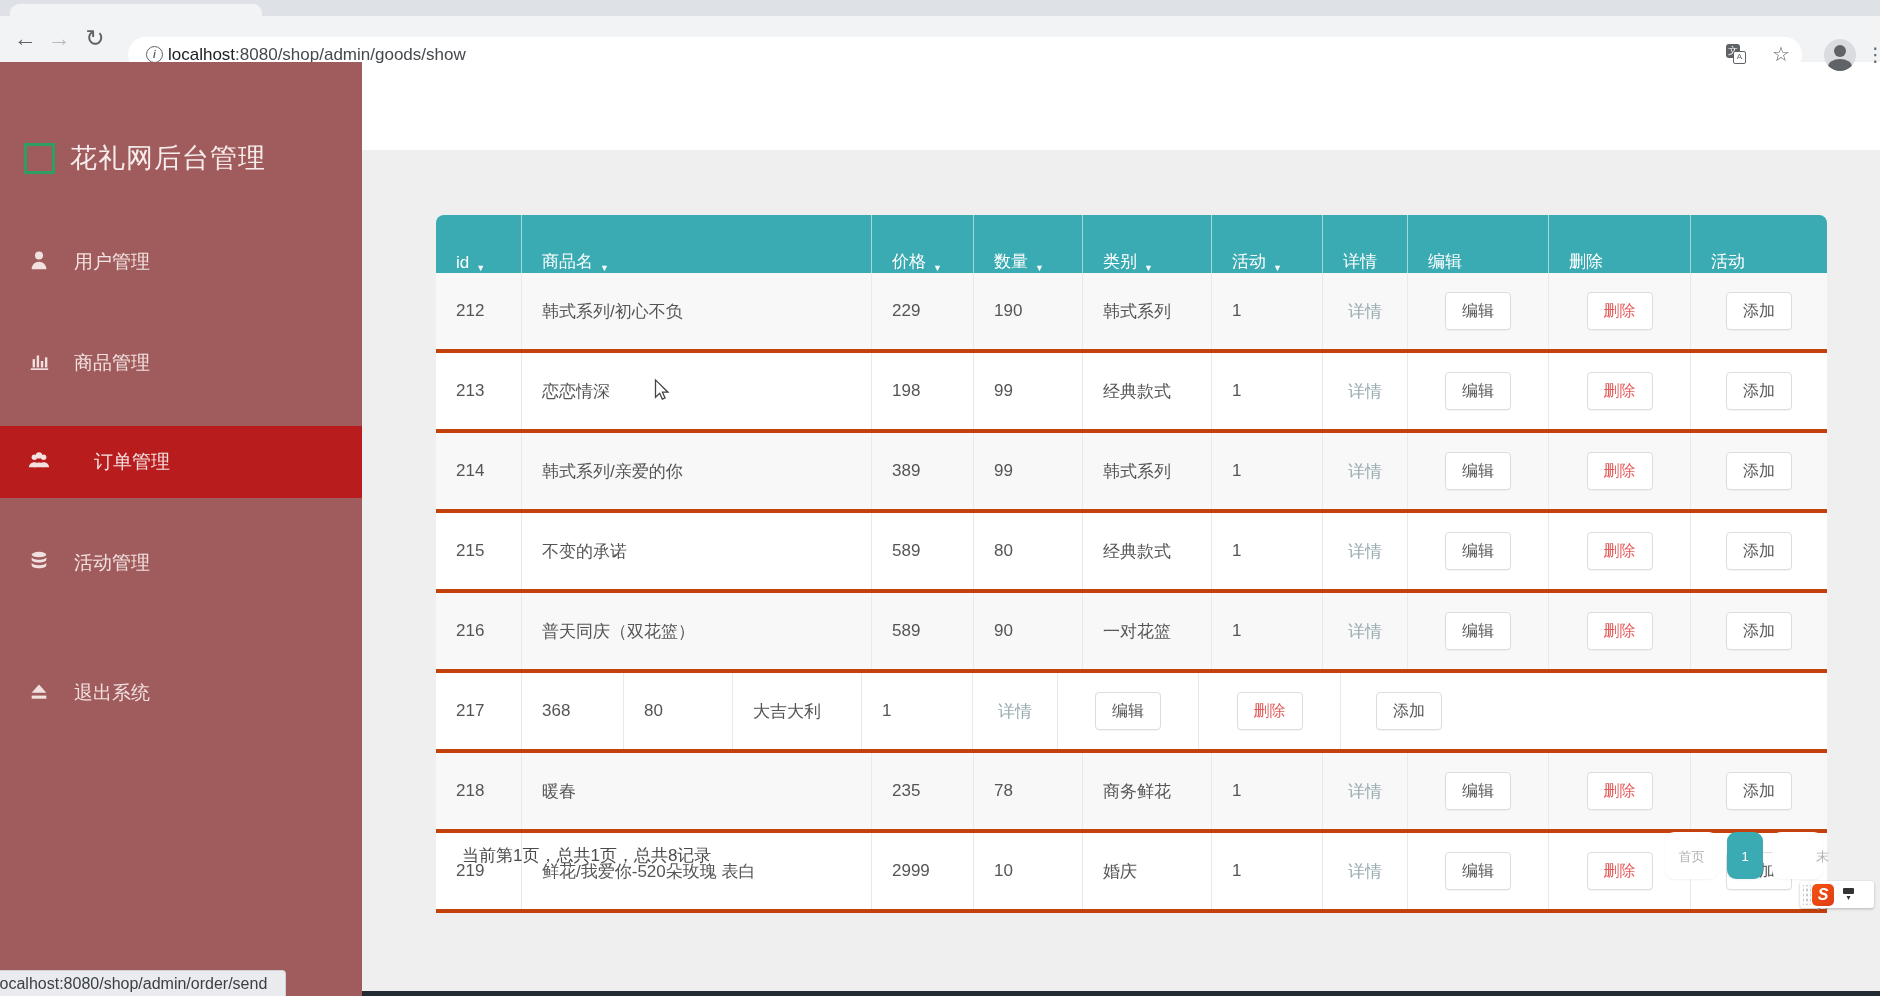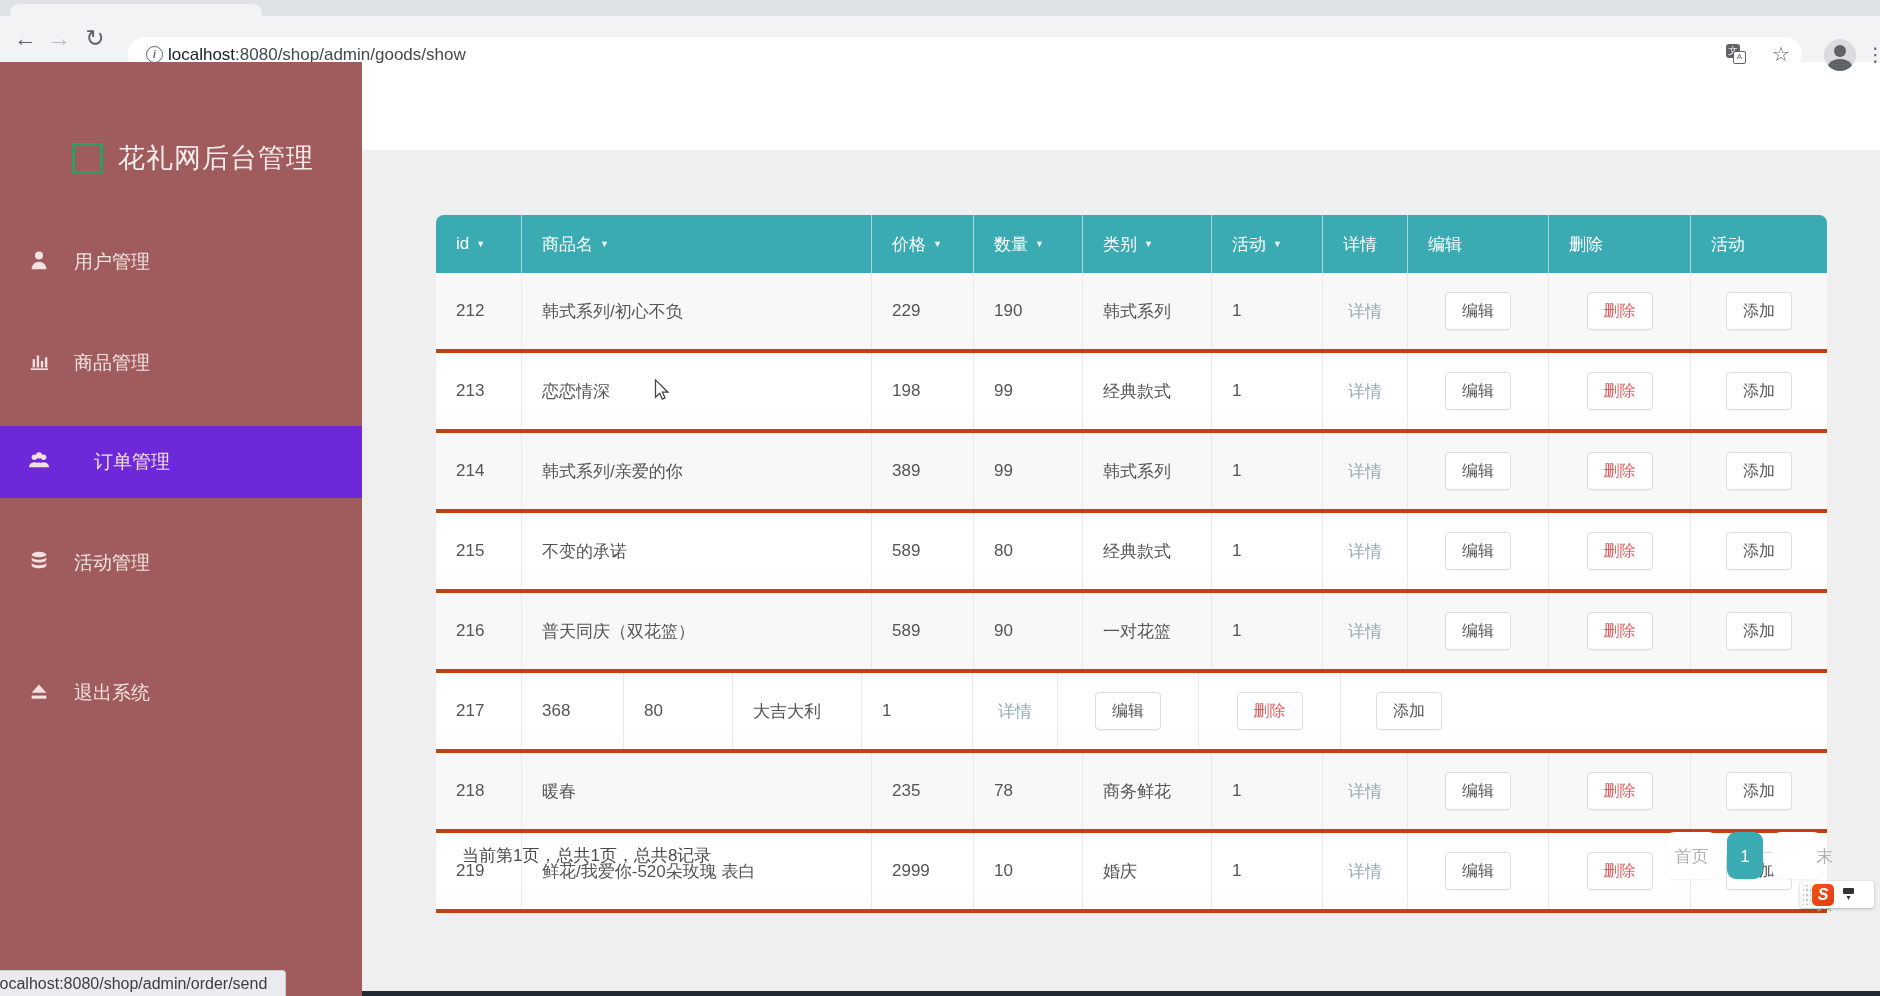--- a/index.html
+++ b/index.html
@@ -21,58 +21,58 @@
   .tr-ic .b1{position:absolute;left:0;top:0;width:14px;height:14px;background:#5f6368;border-radius:3px;color:#fff;font-size:10px;line-height:14px;text-align:center;}
   .tr-ic .b2{position:absolute;right:0;bottom:0;width:11px;height:11px;background:#fff;border:1.5px solid #5f6368;border-radius:2px;color:#5f6368;font-size:8px;line-height:10px;text-align:center;}
   .star-ic{position:absolute;right:12px;top:5px;font-size:20px;color:#5f6368;}
   .avatar{position:absolute;left:1824px;top:23px;width:32px;height:32px;border-radius:50%;background:#dadce0;overflow:hidden;}
   .avatar .head{position:absolute;left:10px;top:6px;width:12px;height:12px;border-radius:50%;background:#5f6368;}
   .avatar .body{position:absolute;left:4px;top:20px;width:24px;height:16px;border-radius:50%;background:#5f6368;}
   .dots-ic{position:absolute;left:1866px;top:23px;font-size:19px;color:#5f6368;line-height:32px;}
 
   
   .sidebar{position:absolute;left:0;top:62px;width:362px;height:934px;background:#a05c5c;}
-  .brand{position:absolute;left:24px;top:78px;display:flex;align-items:center;gap:15px;margin-left:48px;}
+  .brand{position:absolute;left:24px;top:78px;display:flex;align-items:center;gap:15px;}
   .brand-sq{width:25px;height:25px;border:3px solid #2f9e63;}
   .brand-title{font-size:27px;color:#f6ecec;letter-spacing:1px;}
   .side-item{position:absolute;left:0;width:362px;height:72px;display:flex;align-items:center;padding-left:28px;box-sizing:border-box;gap:24px;cursor:pointer;}
-  .side-item.active{background:#6d28d9;gap:44px;}
+  .side-item.active{background:#b91c1c;gap:44px;}
   .side-item svg{width:22px;height:22px;fill:#f2e1e1;flex:none;}
   .side-label{font-size:19px;color:#f2e1e1;}
   .si0{top:164px}.si1{top:265px}.si2{top:364px}.si3{top:465px}.si4{top:595px}
 
   
   .topnav{position:absolute;left:362px;top:62px;width:1518px;height:88px;background:#fff;}
   .nav-sep{position:absolute;top:30px;width:1px;height:28px;background:#d9d9d9;}
   .nav-item{position:absolute;top:0;height:88px;line-height:88px;font-size:18px;color:#8b8b8b;transform:translateX(-50%);cursor:pointer;}
   .content{position:absolute;left:362px;top:150px;width:1518px;height:841px;background:#efefef;}
 
   
   .datatable{position:absolute;left:436px;top:215px;width:1391px;}
   .thead{display:flex;height:58px;background:#3aabb2;border-radius:8px 8px 0 0;overflow:hidden;}
-  .th{display:flex;align-items:center;padding-left:20px;box-sizing:border-box;color:#fff;font-size:17px;border-left:1px solid rgba(255,255,255,.55);}
+  .th{display:flex;align-items:flex-end;padding-left:20px;box-sizing:border-box;color:#fff;font-size:17px;border-left:1px solid rgba(255,255,255,.55);}
   .th:first-child{border-left:none;}
   .sort-car{font-size:9px;margin-left:7px;opacity:.95;}
   .trow{display:flex;height:80px;box-sizing:border-box;border-bottom:4px solid #c2410c;background:#fff;}
   .trow:nth-child(odd){background:#f8f8f8;}
   .td{display:flex;align-items:center;padding-left:20px;box-sizing:border-box;font-size:17px;color:#555;border-left:1px solid #e9e9e9;overflow:hidden;white-space:nowrap;}
   .td:first-child{border-left:none;}
   .td.center{justify-content:center;padding-left:0;}
   .c0{width:85px}.c1{width:350px}.c2{width:102px}.c3{width:109px}.c4{width:129px}
   .c5{width:111px}.c6{width:85px}.c7{width:141px}.c8{width:142px}.c9{width:137px}
   .detail-link{color:#96abb0;cursor:pointer;}
   .rbtn{height:38px;min-width:66px;padding:0 14px;background:#fff;border:1px solid #ddd;border-radius:4px;
         font-size:16px;color:#555;cursor:pointer;box-shadow:0 1px 1px rgba(0,0,0,.04);
         font-family:"Liberation Sans","DejaVu Sans",sans-serif;}
   .rbtn.del{color:#e25b5b;}
 
   
   .pagesum{position:absolute;left:462px;top:844px;font-size:17px;color:#4a4a4a;}
   .pgbtn{position:absolute;top:832px;height:47px;border-radius:9px;background:#fff;border:none;
-         font-size:17px;color:#b3b3b3;text-align:center;line-height:47px;cursor:pointer;
+         font-size:13px;color:#b3b3b3;text-align:center;line-height:47px;cursor:pointer;
          box-shadow:0 1px 2px rgba(0,0,0,.05);font-family:"Liberation Sans","DejaVu Sans",sans-serif;}
   .pg-first{left:1665px;width:53px;}
   .pg-cur{left:1727px;width:36px;background:#3aabb2;color:#fff;}
   .pg-last{left:1772px;width:51px;padding-left:44px;}
 
   
   .sogou{position:absolute;left:1800px;top:881px;width:74px;height:27px;background:#fff;border-radius:3px;
          box-shadow:0 1px 3px rgba(0,0,0,.25);display:flex;align-items:center;}
   .sg-handle{width:8px;height:20px;margin-left:3px;
     background-image:radial-gradient(circle,#bbb 1px,transparent 1.3px);background-size:4px 5px;background-position:center;}

